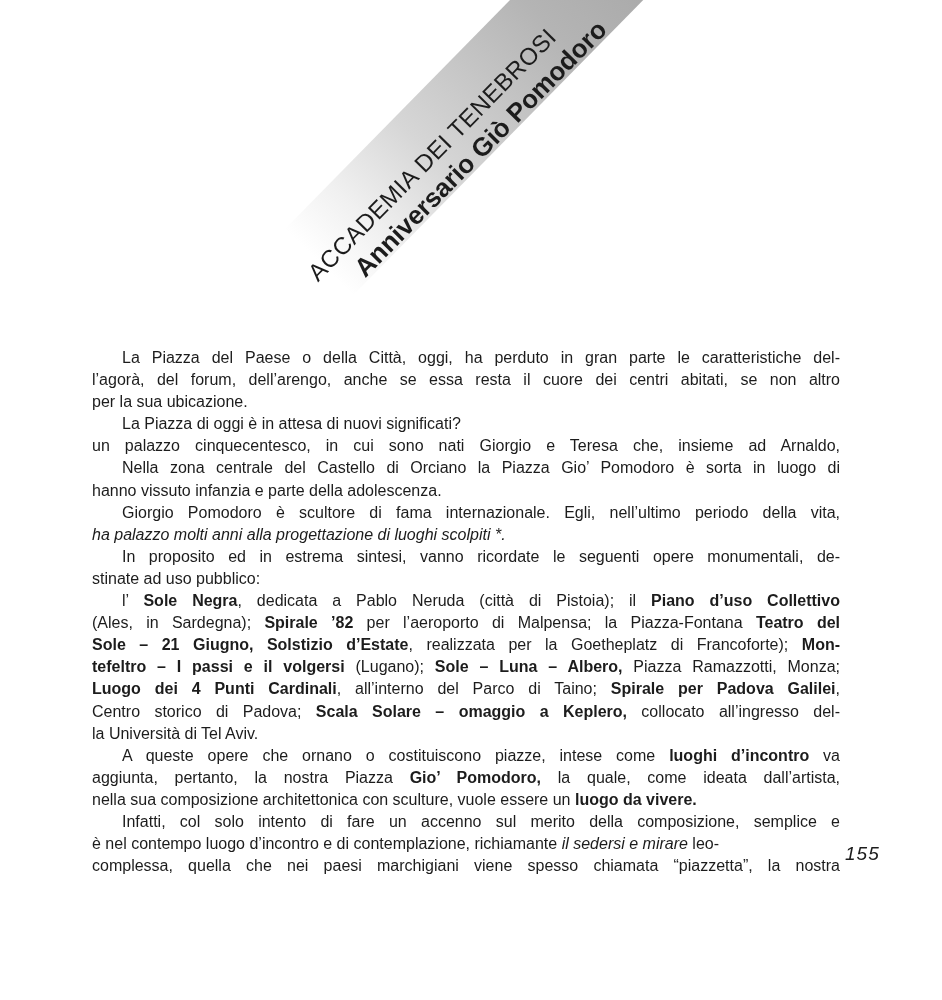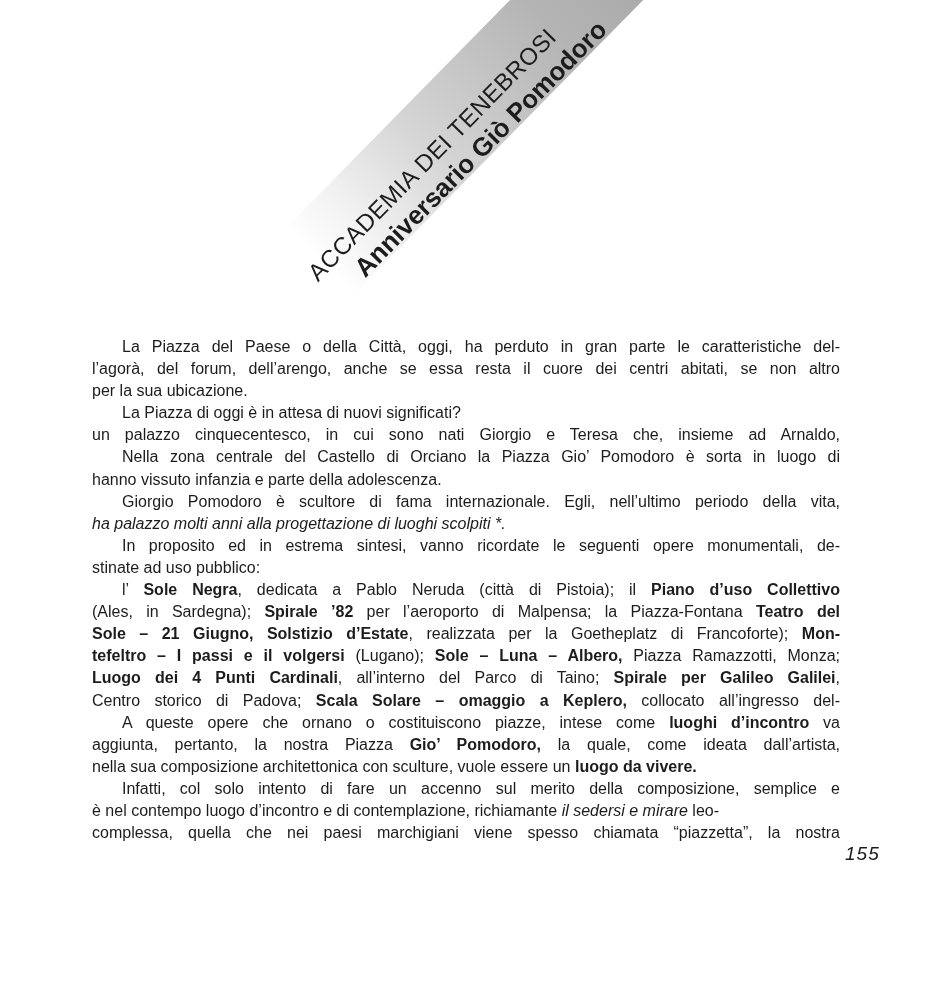--- a/index.html
+++ b/index.html
@@ -35,21 +35,21 @@
     white-space:nowrap; color:var(--text, #1c1c1c);
   }
   .ribbon-line2 {
     position:absolute; left:21px; top:68px;
     font-size:26px; font-weight:bold;
     white-space:nowrap; color:var(--text, #1c1c1c);
   }
   
   .content {
     position:absolute;
-    left:92px; top:336px;
+    left:92px; top:347px;
     width:748px;
     font-size:16px;
     line-height:22.1px;
   }
   .line {
     text-align:justify;
     text-align-last:justify;
     height:22.1px;
     overflow:hidden;
   }
@@ -97,22 +97,23 @@
       </div>
       <div>
         <div class="line ind"><span class="">In proposito ed in estrema sintesi, vanno ricordate le seguenti opere monumentali, de-</span></div>
         <div class="line last"><span class="">stinate ad uso pubblico:</span></div>
       </div>
       <div>
         <div class="line ind"><span class="">l’ </span><span class="b">Sole Negra</span><span class="">, dedicata a Pablo Neruda (città di Pistoia); il </span><span class="b">Piano d’uso Collettivo</span></div>
         <div class="line"><span class="">(Ales, in Sardegna); </span><span class="b">Spirale ’82</span><span class=""> per l’aeroporto di Malpensa; la Piazza-Fontana </span><span class="b">Teatro del</span></div>
         <div class="line"><span class="b">Sole – 21 Giugno, Solstizio d’Estate</span><span class="">, realizzata per la Goetheplatz di Francoforte); </span><span class="b">Mon-</span></div>
         <div class="line"><span class="b">tefeltro – I passi e il volgersi</span><span class=""> (Lugano); </span><span class="b">Sole – Luna – Albero,</span><span class=""> Piazza Ramazzotti, Monza;</span></div>
-        <div class="line"><span class="b">Luogo dei 4 Punti Cardinali</span><span class="">, all’interno del Parco di Taino; </span><span class="b">Spirale per Galileo Galilei</span><span class="">,</span></div>
+        <div class="line"><span class="b">Luogo dei 4 Punti Cardinali</span><span class="">, all’interno del Parco di Taino; </span><span class="b">Spirale per Padova Galilei</span><span class="">,</span></div>
         <div class="line"><span class="">Centro storico di Padova; </span><span class="b">Scala Solare – omaggio a Keplero,</span><span class=""> collocato all’ingresso del-</span></div>
+        <div class="line last"><span class="">la Università di Tel Aviv.</span></div>
       </div>
       <div>
         <div class="line ind"><span class="">A queste opere che ornano o costituiscono piazze, intese come </span><span class="b">luoghi d’incontro</span><span class=""> va</span></div>
         <div class="line"><span class="">aggiunta, pertanto, la nostra Piazza </span><span class="b">Gio’ Pomodoro,</span><span class=""> la quale, come ideata dall’artista,</span></div>
         <div class="line last"><span class="">nella sua composizione architettonica con sculture, vuole essere un </span><span class="b">luogo da vivere.</span></div>
       </div>
       <div>
         <div class="line ind"><span class="">Infatti, col solo intento di fare un accenno sul merito della composizione, semplice e</span></div>
         <div class="line last"><span class="">è nel contempo luogo d’incontro e di contemplazione, richiamante </span><span class=" i">il sedersi e mirare</span><span class=""> leo-</span></div>
         <div class="line"><span class="">complessa, quella che nei paesi marchigiani viene spesso chiamata “piazzetta”, la nostra</span></div>

